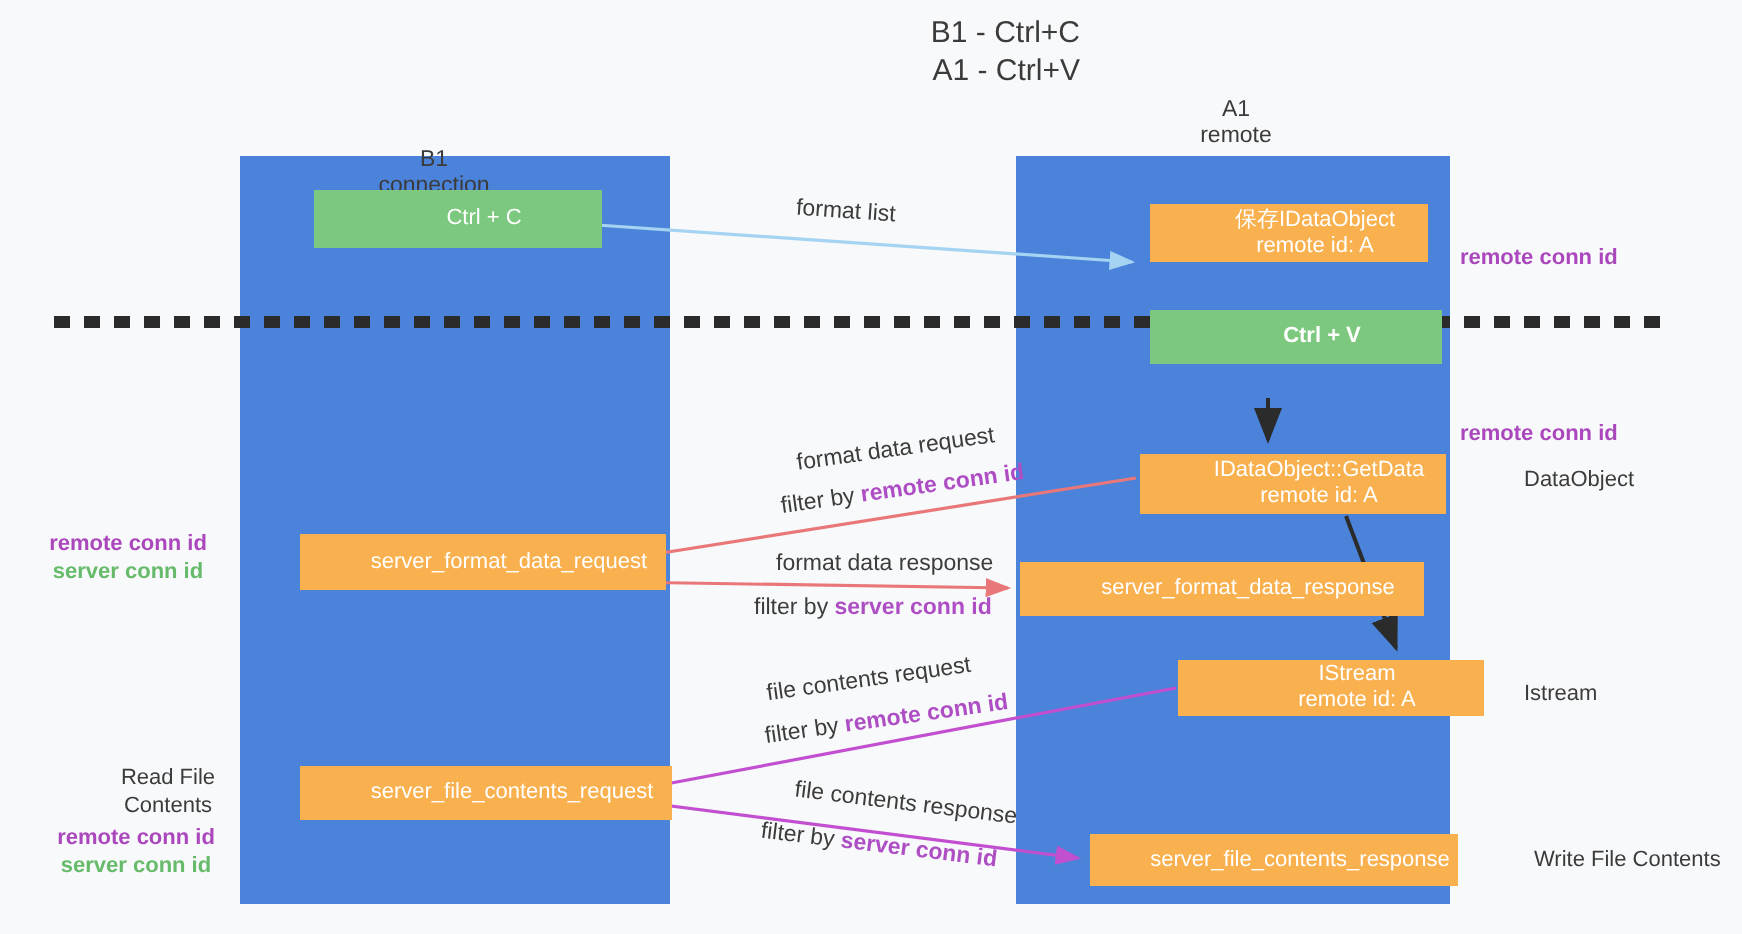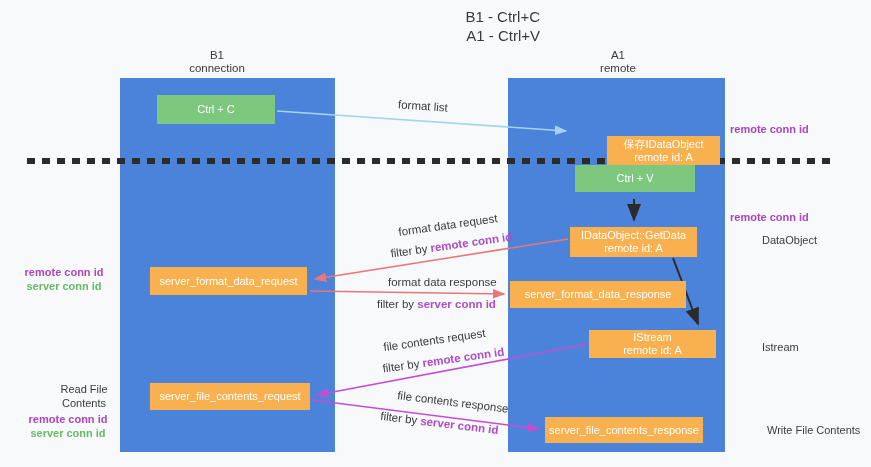--- a/index.html
+++ b/index.html
@@ -5,21 +5,21 @@
   html,body{margin:0;padding:0;}
   body{font-family:"Liberation Sans","DejaVu Sans",sans-serif;background:#f8f9fa;}
   .canvas{position:relative;width:871px;height:467px;background:#f8f9fa;overflow:hidden;}
   .overlay{position:absolute;left:0;top:0;pointer-events:none;}
   .title{position:absolute;left:330px;top:7px;width:210px;text-align:right;
          font-size:15px;line-height:19px;color:#3b3b3b;}
   .col-header{position:absolute;width:110px;text-align:center;font-size:11.5px;
               line-height:13px;color:#3b3b3b;top:49px;}
   .column{position:absolute;top:78px;height:374px;background:#4a83d9;}
   .box{position:absolute;color:#fff;text-align:center;font-size:11px;
-       display:flex;flex-direction:column;justify-content:center;line-height:13px;}
+       display:flex;flex-direction:column;justify-content:center;line-height:13px;padding-left:26px;}
   .box-green{background:#7cc87e;}
   .box-orange{background:#f9b04e;}
   .arrow-label{position:absolute;font-size:11.5px;color:#3c3c3c;white-space:nowrap;}
   .id-purple{color:#ae4ec4;font-weight:bold;}
   .side-label{position:absolute;font-size:11px;white-space:nowrap;}
   .purple{color:#ab47bc;font-weight:bold;}
   .green{color:#66bb6a;font-weight:bold;}
   .dark{color:#3b3b3b;font-weight:normal;padding-left:32px;}
   .left-label-block{position:absolute;text-align:center;font-size:11px;line-height:14px;}
 </style>
@@ -54,37 +54,37 @@
     <line x1="673" y1="258" x2="698" y2="324" stroke="#2b2b2b" stroke-width="2" marker-end="url(#ah-black)"></line>
     <line x1="588" y1="344" x2="317" y2="395" stroke="#c24fd0" stroke-width="1.6" marker-end="url(#ah-magenta)"></line>
     <line x1="312" y1="400" x2="539" y2="429" stroke="#c24fd0" stroke-width="1.6" marker-end="url(#ah-magenta)"></line>
   </svg>
 
   <div class="title">
     <div>B1 - Ctrl+C</div>
     <div>A1 - Ctrl+V</div>
   </div>
 
-  <div class="col-header" style="left:162px;">
+  <div class="col-header" style="left:162px;margin-top:25px;">
     <div>B1</div>
     <div>connection</div>
   </div>
   <div class="col-header" style="left:563px;">
     <div>A1</div>
     <div>remote</div>
   </div>
 
   <div class="box box-green" style="left:157px;top:95px;width:118px;height:29px;">Ctrl + C</div>
 
-  <div class="box box-orange" style="left:575px;top:136px;width:113px;height:29px;margin-left:32px;">
+  <div class="box box-orange" style="left:575px;top:102px;width:113px;height:29px;">
     <div>保存IDataObject</div>
     <div>remote id: A</div>
   </div>
 
-  <div class="box box-green" style="left:575px;top:165px;width:120px;height:27px;">Ctrl + V</div>
+  <div class="box box-green" style="left:575px;top:155px;width:120px;height:27px;font-weight:bold;">Ctrl + V</div>
 
   <div class="box box-orange" style="left:570px;top:227px;width:127px;height:30px;justify-content:center;">
     <div>IDataObject::GetData</div>
     <div>remote id: A</div>
   </div>
 
   <div class="box box-orange" style="left:150px;top:267px;width:157px;height:28px;">server_format_data_request</div>
 
   <div class="box box-orange" style="left:510px;top:281px;width:176px;height:27px;">server_format_data_response</div>
 

